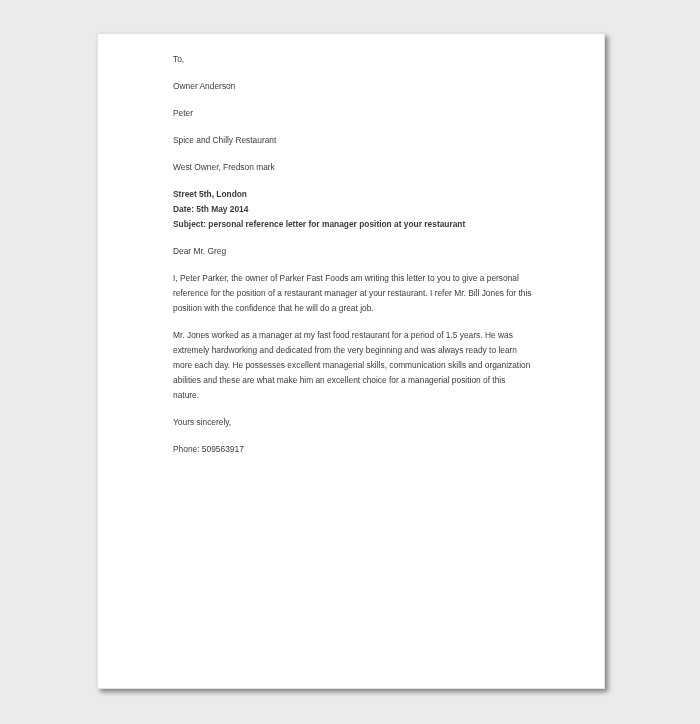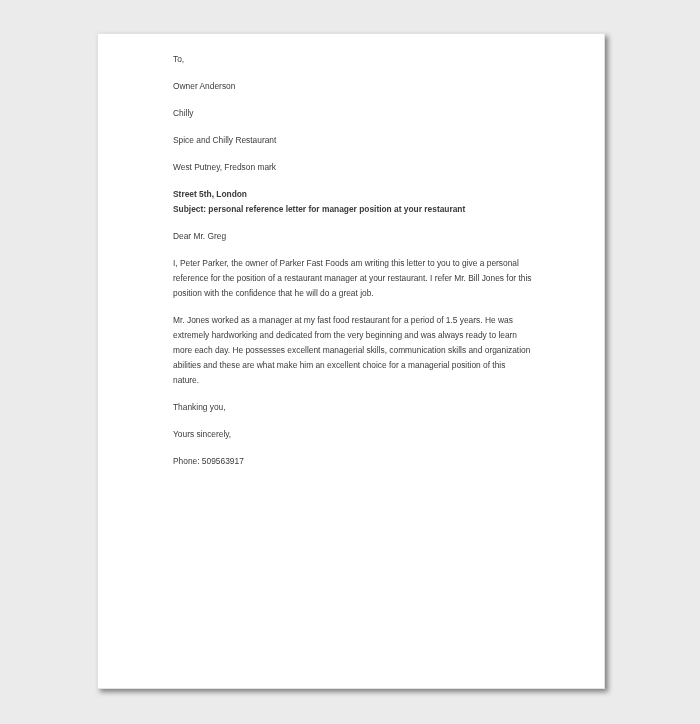--- a/index.html
+++ b/index.html
@@ -52,33 +52,33 @@
 </style>
 </head>
 <body>
 
 <div class="canvas">
   <div class="page">
     <div class="content">
 
       <p>To,</p>
       <p>Owner Anderson</p>
-      <p>Chilly</p>
+      <p>Peter</p>
       <p>Spice and Chilly Restaurant</p>
-      <p>West Putney, Fredson mark</p>
+      <p>West Owner, Fredson mark</p>
 
       <div class="tight">
         <p>Street 5th, London</p>
+        <p>Date: 5th May 2014</p>
         <p>Subject: personal reference letter for manager position at your restaurant</p>
       </div>
 
       <p>Dear Mr. Greg</p>
 
       <p class="para">I, Peter Parker, the owner of Parker Fast Foods am writing this letter to you to give a personal reference for the position of a restaurant manager at your restaurant. I refer Mr. Bill Jones for this position with the confidence that he will do a great job.</p>
       <p class="para">Mr. Jones worked as a manager at my fast food restaurant for a period of 1.5 years. He was extremely hardworking and dedicated from the very beginning and was always ready to learn more each day. He possesses excellent managerial skills, communication skills and organization abilities and these are what make him an excellent choice for a managerial position of this nature.</p>
 
-      <p>Thanking you,</p>
       <p>Yours sincerely,</p>
       <p>Phone: 509563917</p>
 
     </div>
   </div>
 </div>
 
 </body></html>

